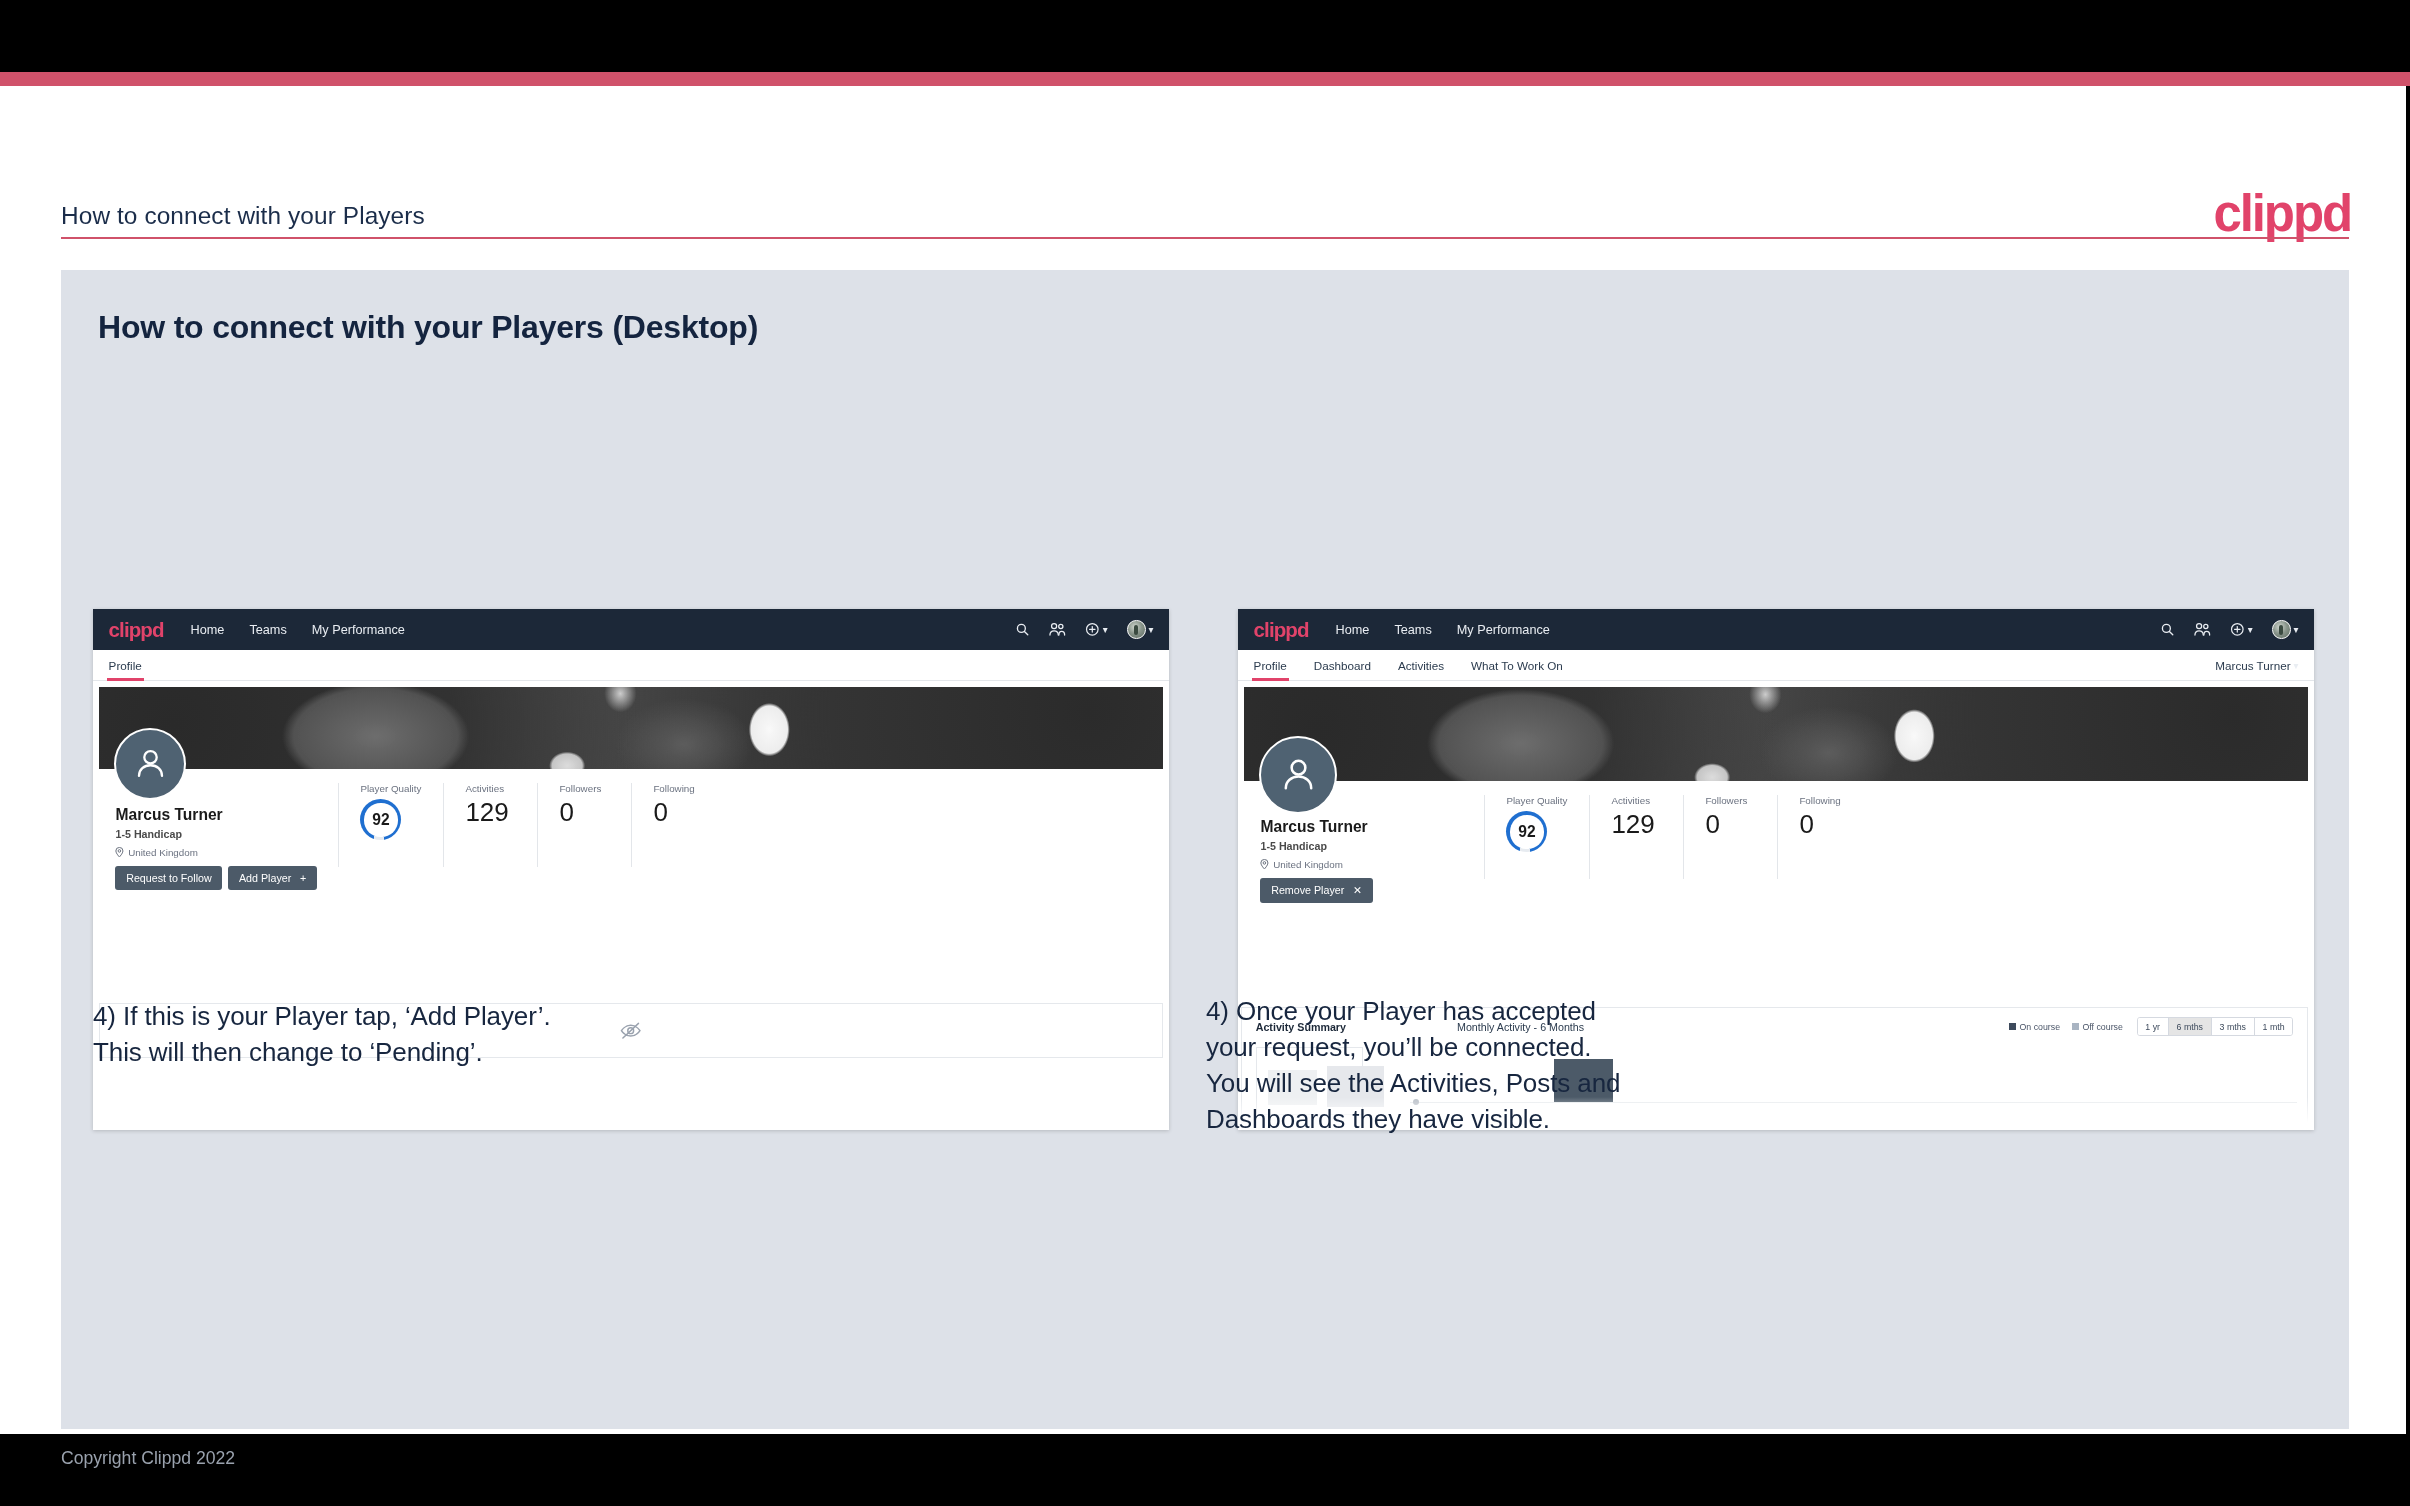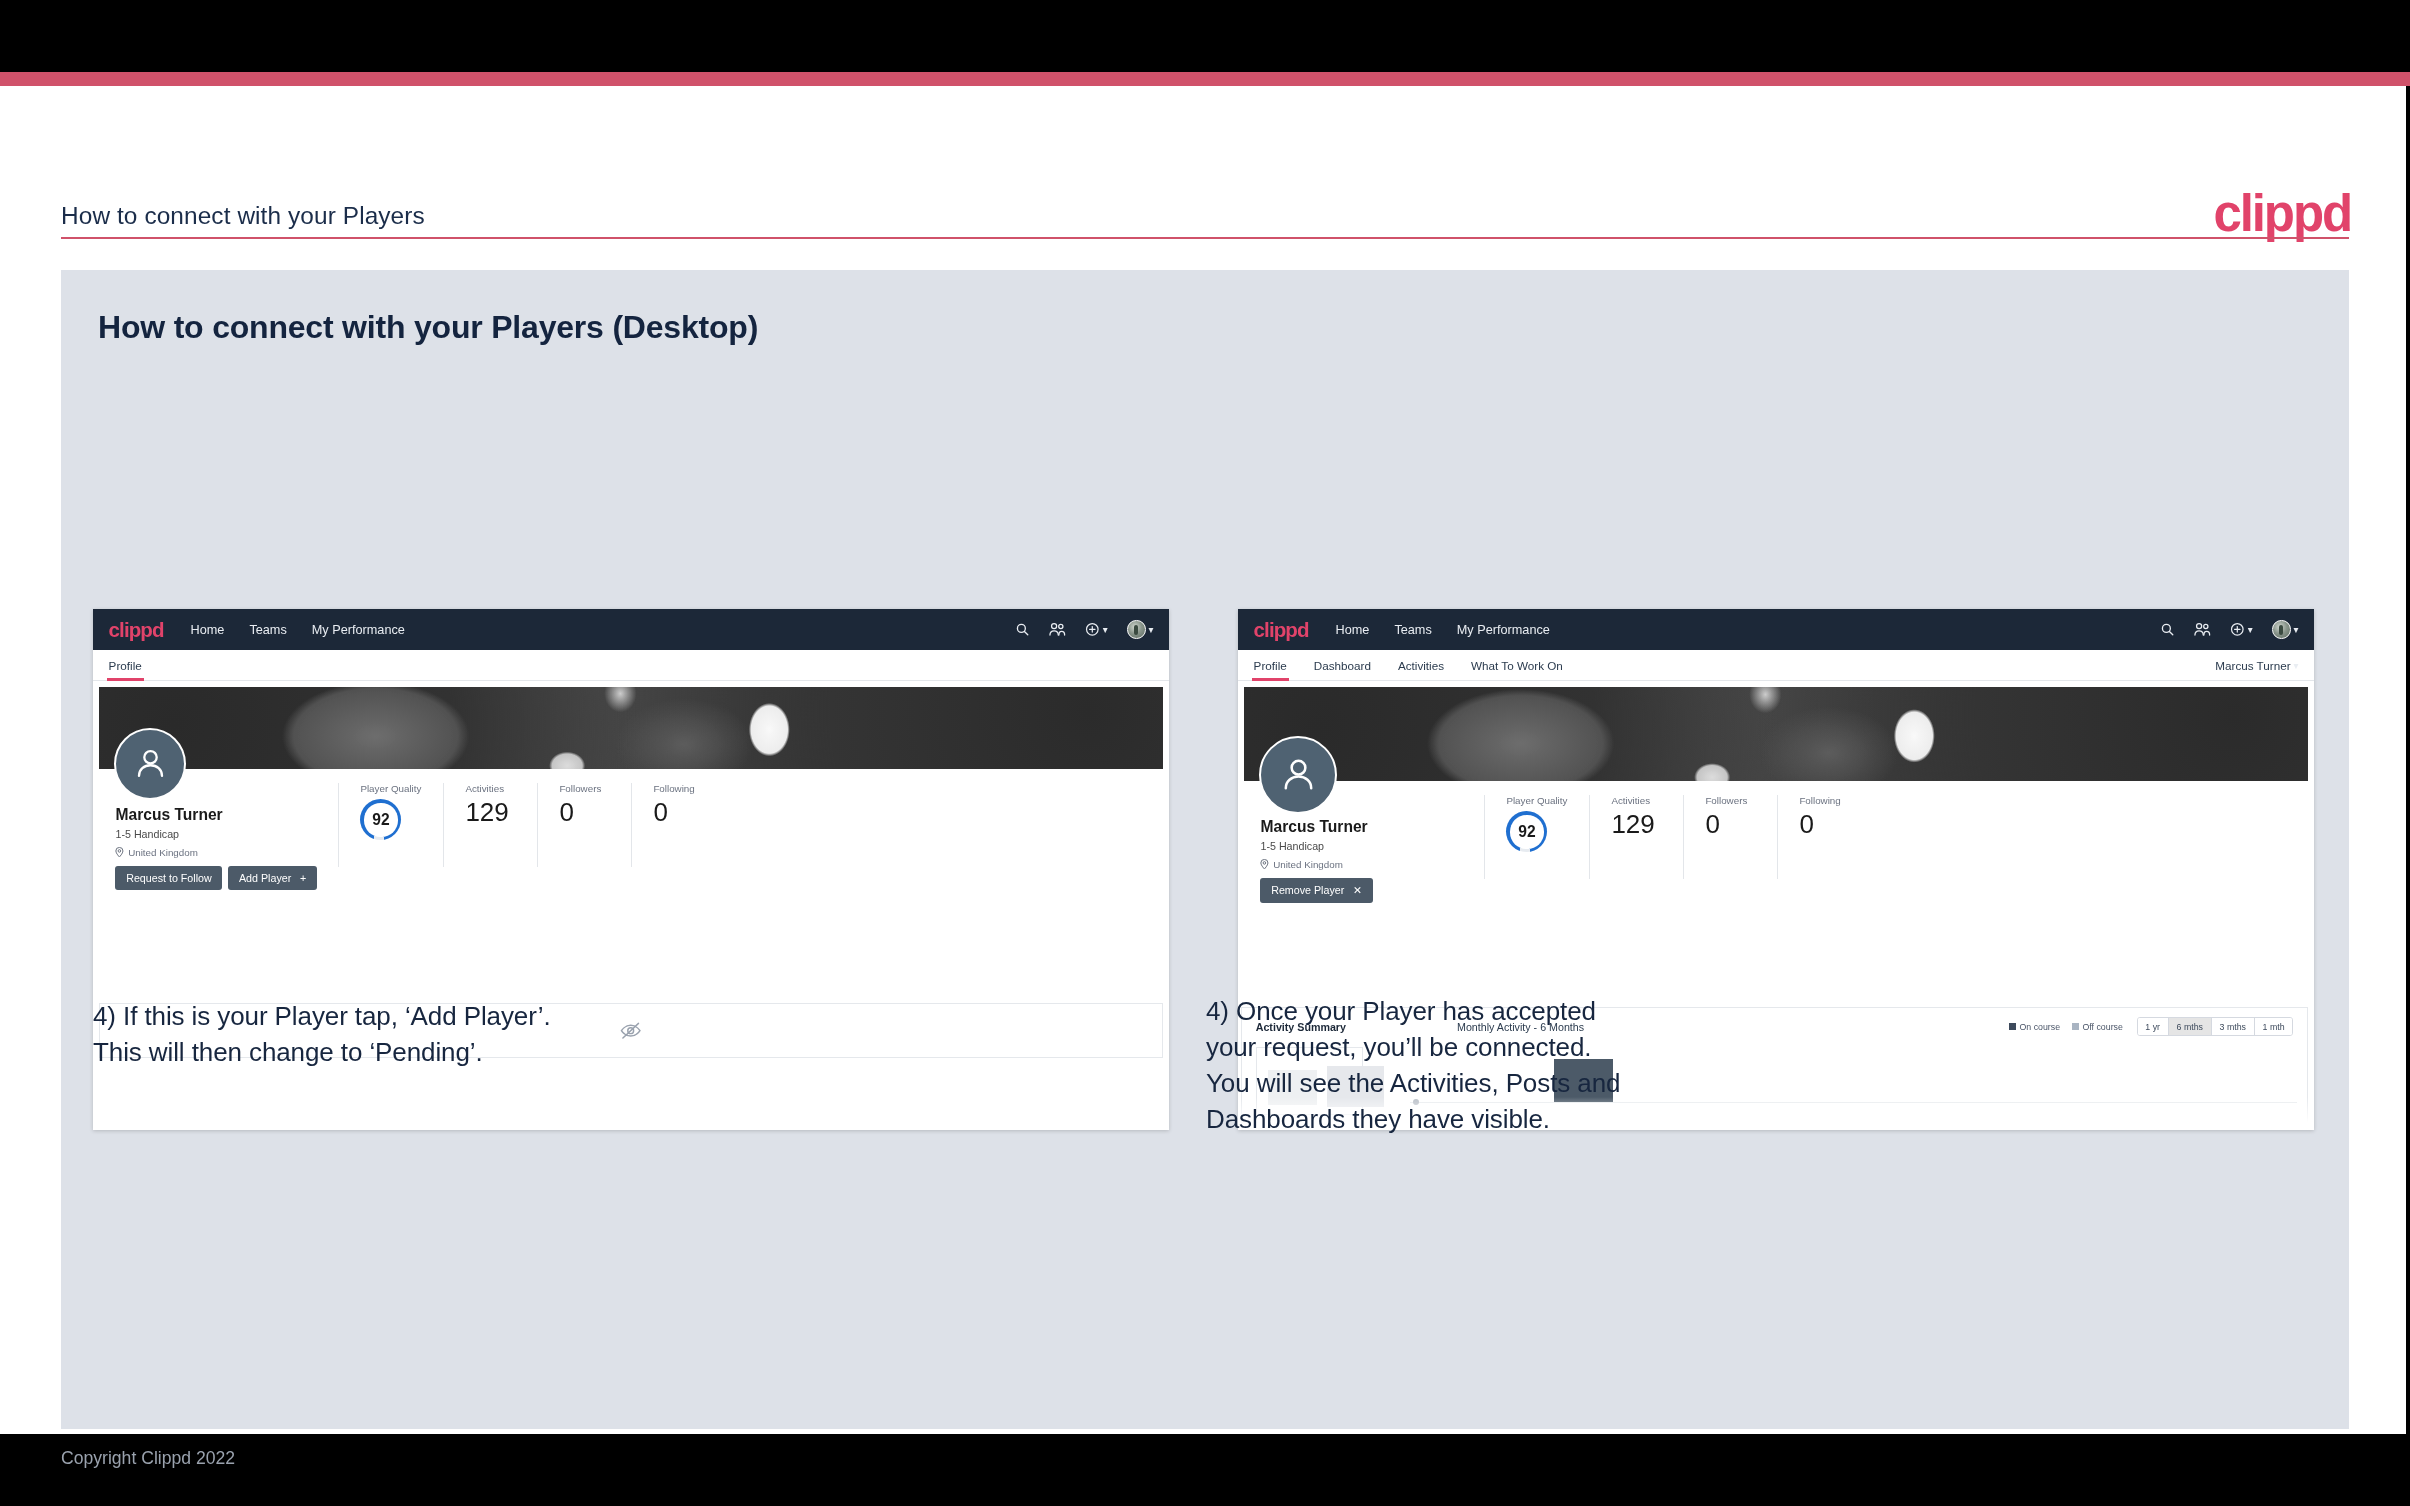--- a/index.html
+++ b/index.html
@@ -134,21 +134,21 @@
   .pcard.tall { height:121px; }
   .avatar-lg {
     position:absolute; left:15.6px; top:-41px; width:72px; height:72px;
     border-radius:50%; background:#4f6272; border:2.9px solid #fff;
     display:flex; align-items:center; justify-content:center;
   }
   .avatar-lg.big { width:78px; height:78px; top:-45px; }
   .avatar-lg svg { display:block; }
 
   .pname { position:absolute; left:16.6px; top:37px; font-size:15.6px; font-weight:700; color:#1a1a1a; }
-  .phcap { position:absolute; left:16.6px; top:59px; font-size:10.7px; color:#4a4a4a; }
+  .phcap { position:absolute; left:16.6px; top:59px; font-size:10.7px; color:#4a4a4a;font-weight:bold; }
   .ploc  { position:absolute; left:16.6px; top:78px; font-size:9.8px; color:#6b7280; display:flex; align-items:center; gap:3.9px;}
   .ploc svg{display:block;}
 
   .pbtns { position:absolute; left:16.6px; top:97px; display:flex; gap:5.9px; }
   .pbtn {
     background:#4c5a68; color:#fff; font-size:10.7px; padding:5.9px 10.7px;
     border-radius:2.9px; display:flex; align-items:flex-start; gap:8.8px; white-space:nowrap;
   }
 
   

